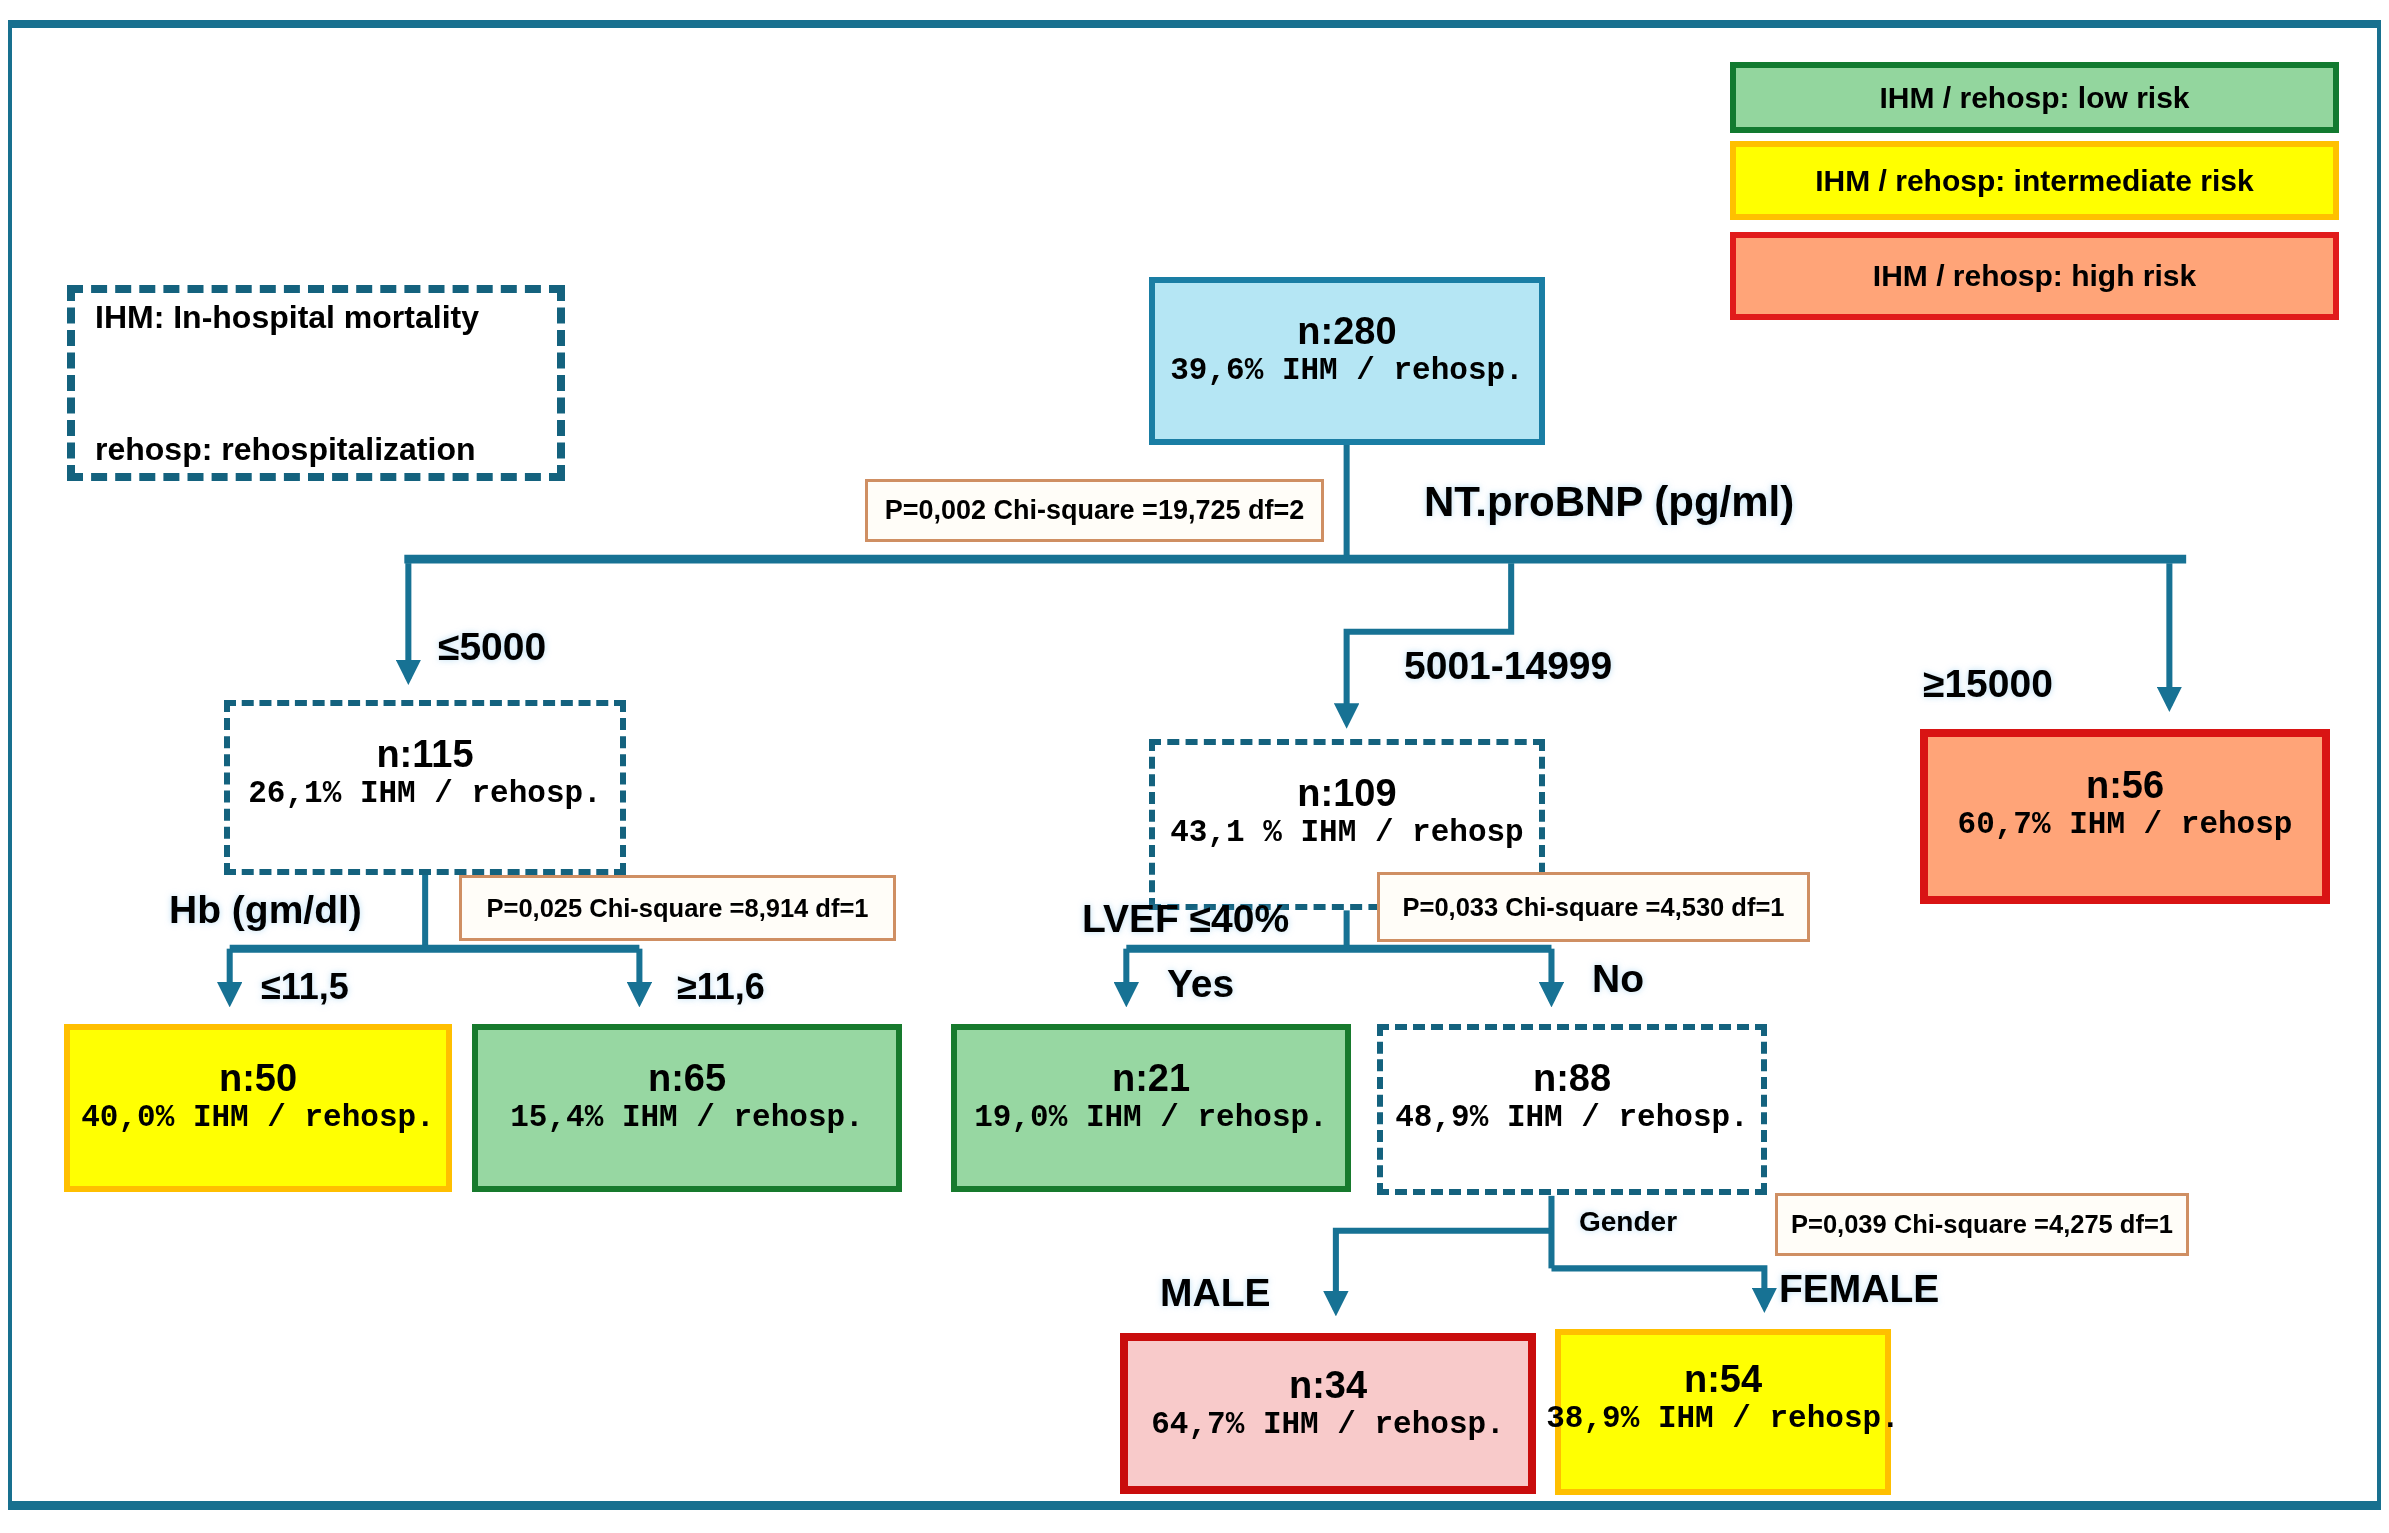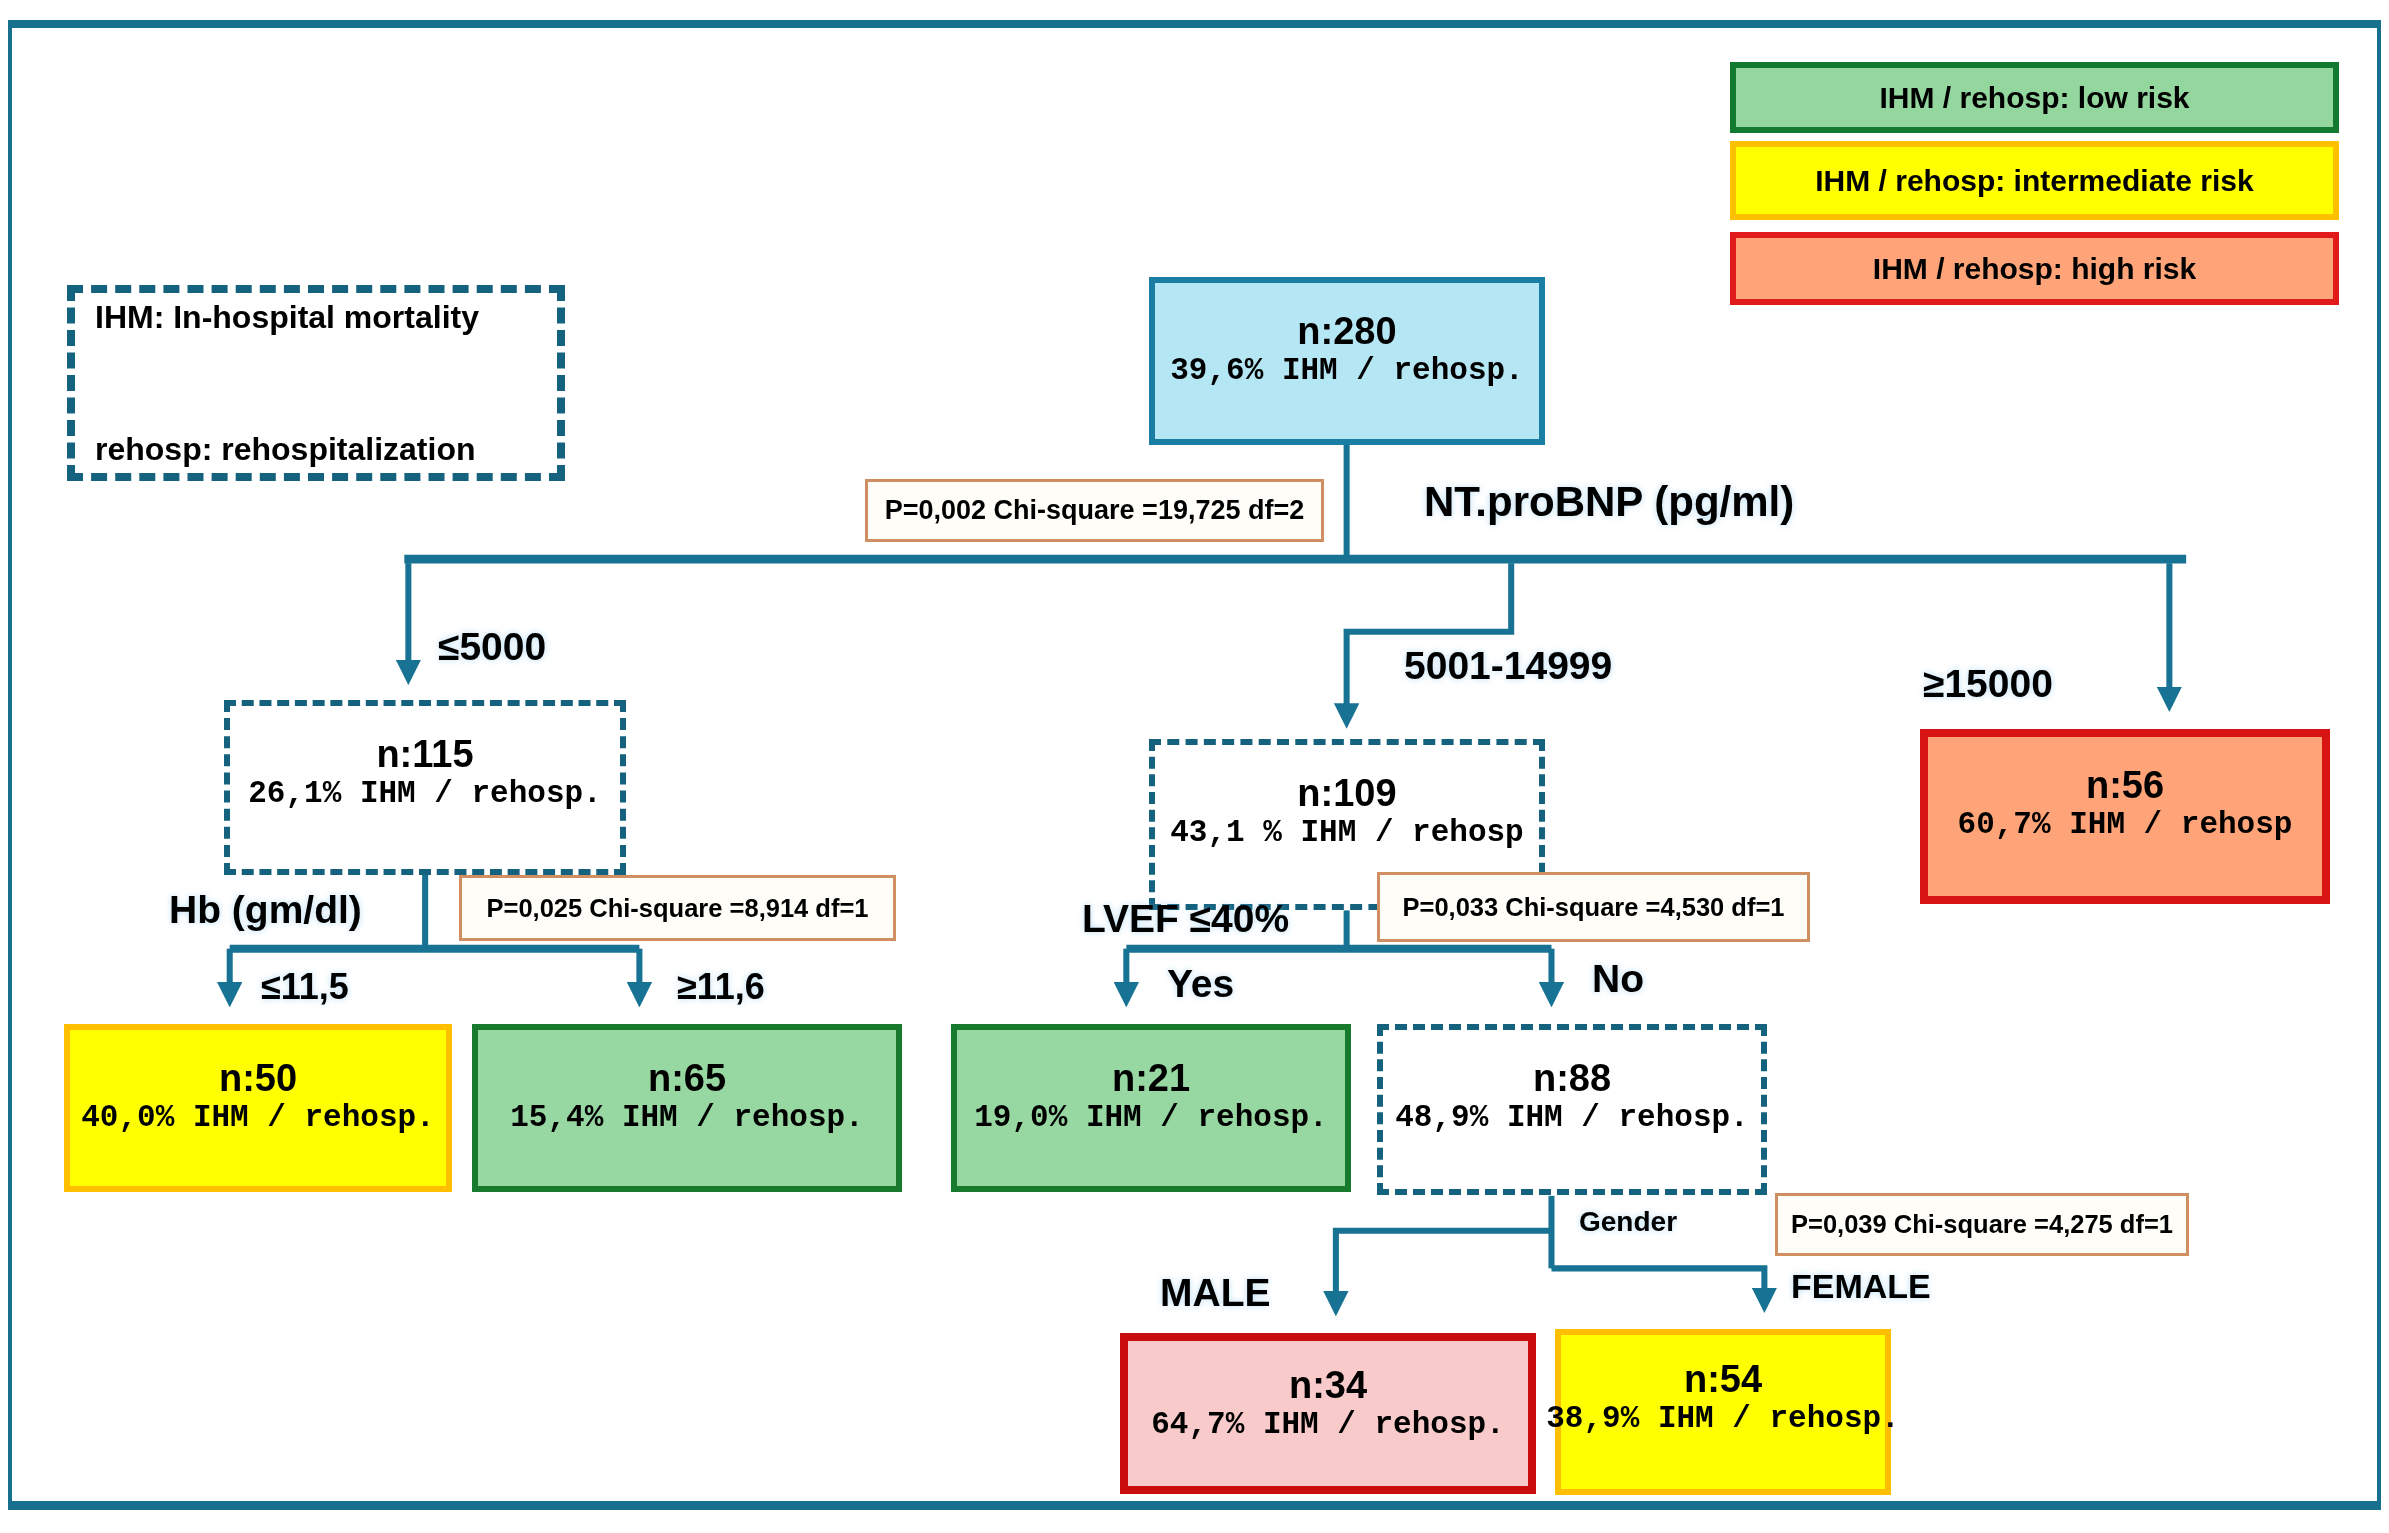--- a/index.html
+++ b/index.html
@@ -20,21 +20,21 @@
     padding-left:20px;font-size:32px;line-height:1.5;color:#000;background:#fff;
   }
   
   .legend-item{
     position:absolute;left:1730px;width:609px;box-sizing:border-box;
     display:flex;align-items:center;justify-content:center;
     font-size:30px;color:#000;text-align:center;
   }
   .li-low{top:62px;height:71px;background:#93d69e;border:6px solid #127a30;}
   .li-mid{top:141px;height:79px;background:#ffff00;border:6px solid #ffc000;}
-  .li-high{top:232px;height:73px;background:#ffa478;border:6px solid #e11b1b;}
+  .li-high{top:232px;height:88px;background:#ffa478;border:6px solid #e11b1b;}
   
   .node{
     position:absolute;box-sizing:border-box;display:flex;flex-direction:column;
     justify-content:flex-start;align-items:center;
     padding:27px 5.4px 21.5px;color:#000;text-align:center;
   }
   .nval{font-size:38px;}
   .nout{font-size:31px;white-space:nowrap;font-family:Liberation Mono, monospace;}
   .node-root  {background:#b5e6f4;border:6.7px solid #1a7ea4;}
   .node-dashed{background:#ffffff;border:6.7px dashed #14627e;}
@@ -163,16 +163,16 @@
   <div class="pbox" style="left:1775px;top:1193px;width:414px;height:63px;font-size:25.5px;">P=0,039 Chi-square =4,275 df=1</div>
 
   <div class="blabel" style="left:438px;top:625px;font-size:39px;">≤5000</div>
   <div class="blabel" style="left:1404px;top:644px;font-size:39px;">5001-14999</div>
   <div class="blabel" style="left:1923px;top:662px;font-size:39px;">≥15000</div>
   <div class="blabel" style="left:261px;top:966px;font-size:36px;">≤11,5</div>
   <div class="blabel" style="left:677px;top:966px;font-size:36px;">≥11,6</div>
   <div class="blabel" style="left:1167px;top:962px;font-size:39px;">Yes</div>
   <div class="blabel" style="left:1592px;top:957px;font-size:39px;">No</div>
   <div class="blabel" style="left:1160px;top:1271px;font-size:39px;">MALE</div>
-  <div class="blabel" style="left:1779px;top:1267px;font-size:34px;margin-left:12px;">FEMALE</div>
+  <div class="blabel" style="left:1779px;top:1267px;font-size:39px;">FEMALE</div>
 
 </div>
 
 
 </body></html>

